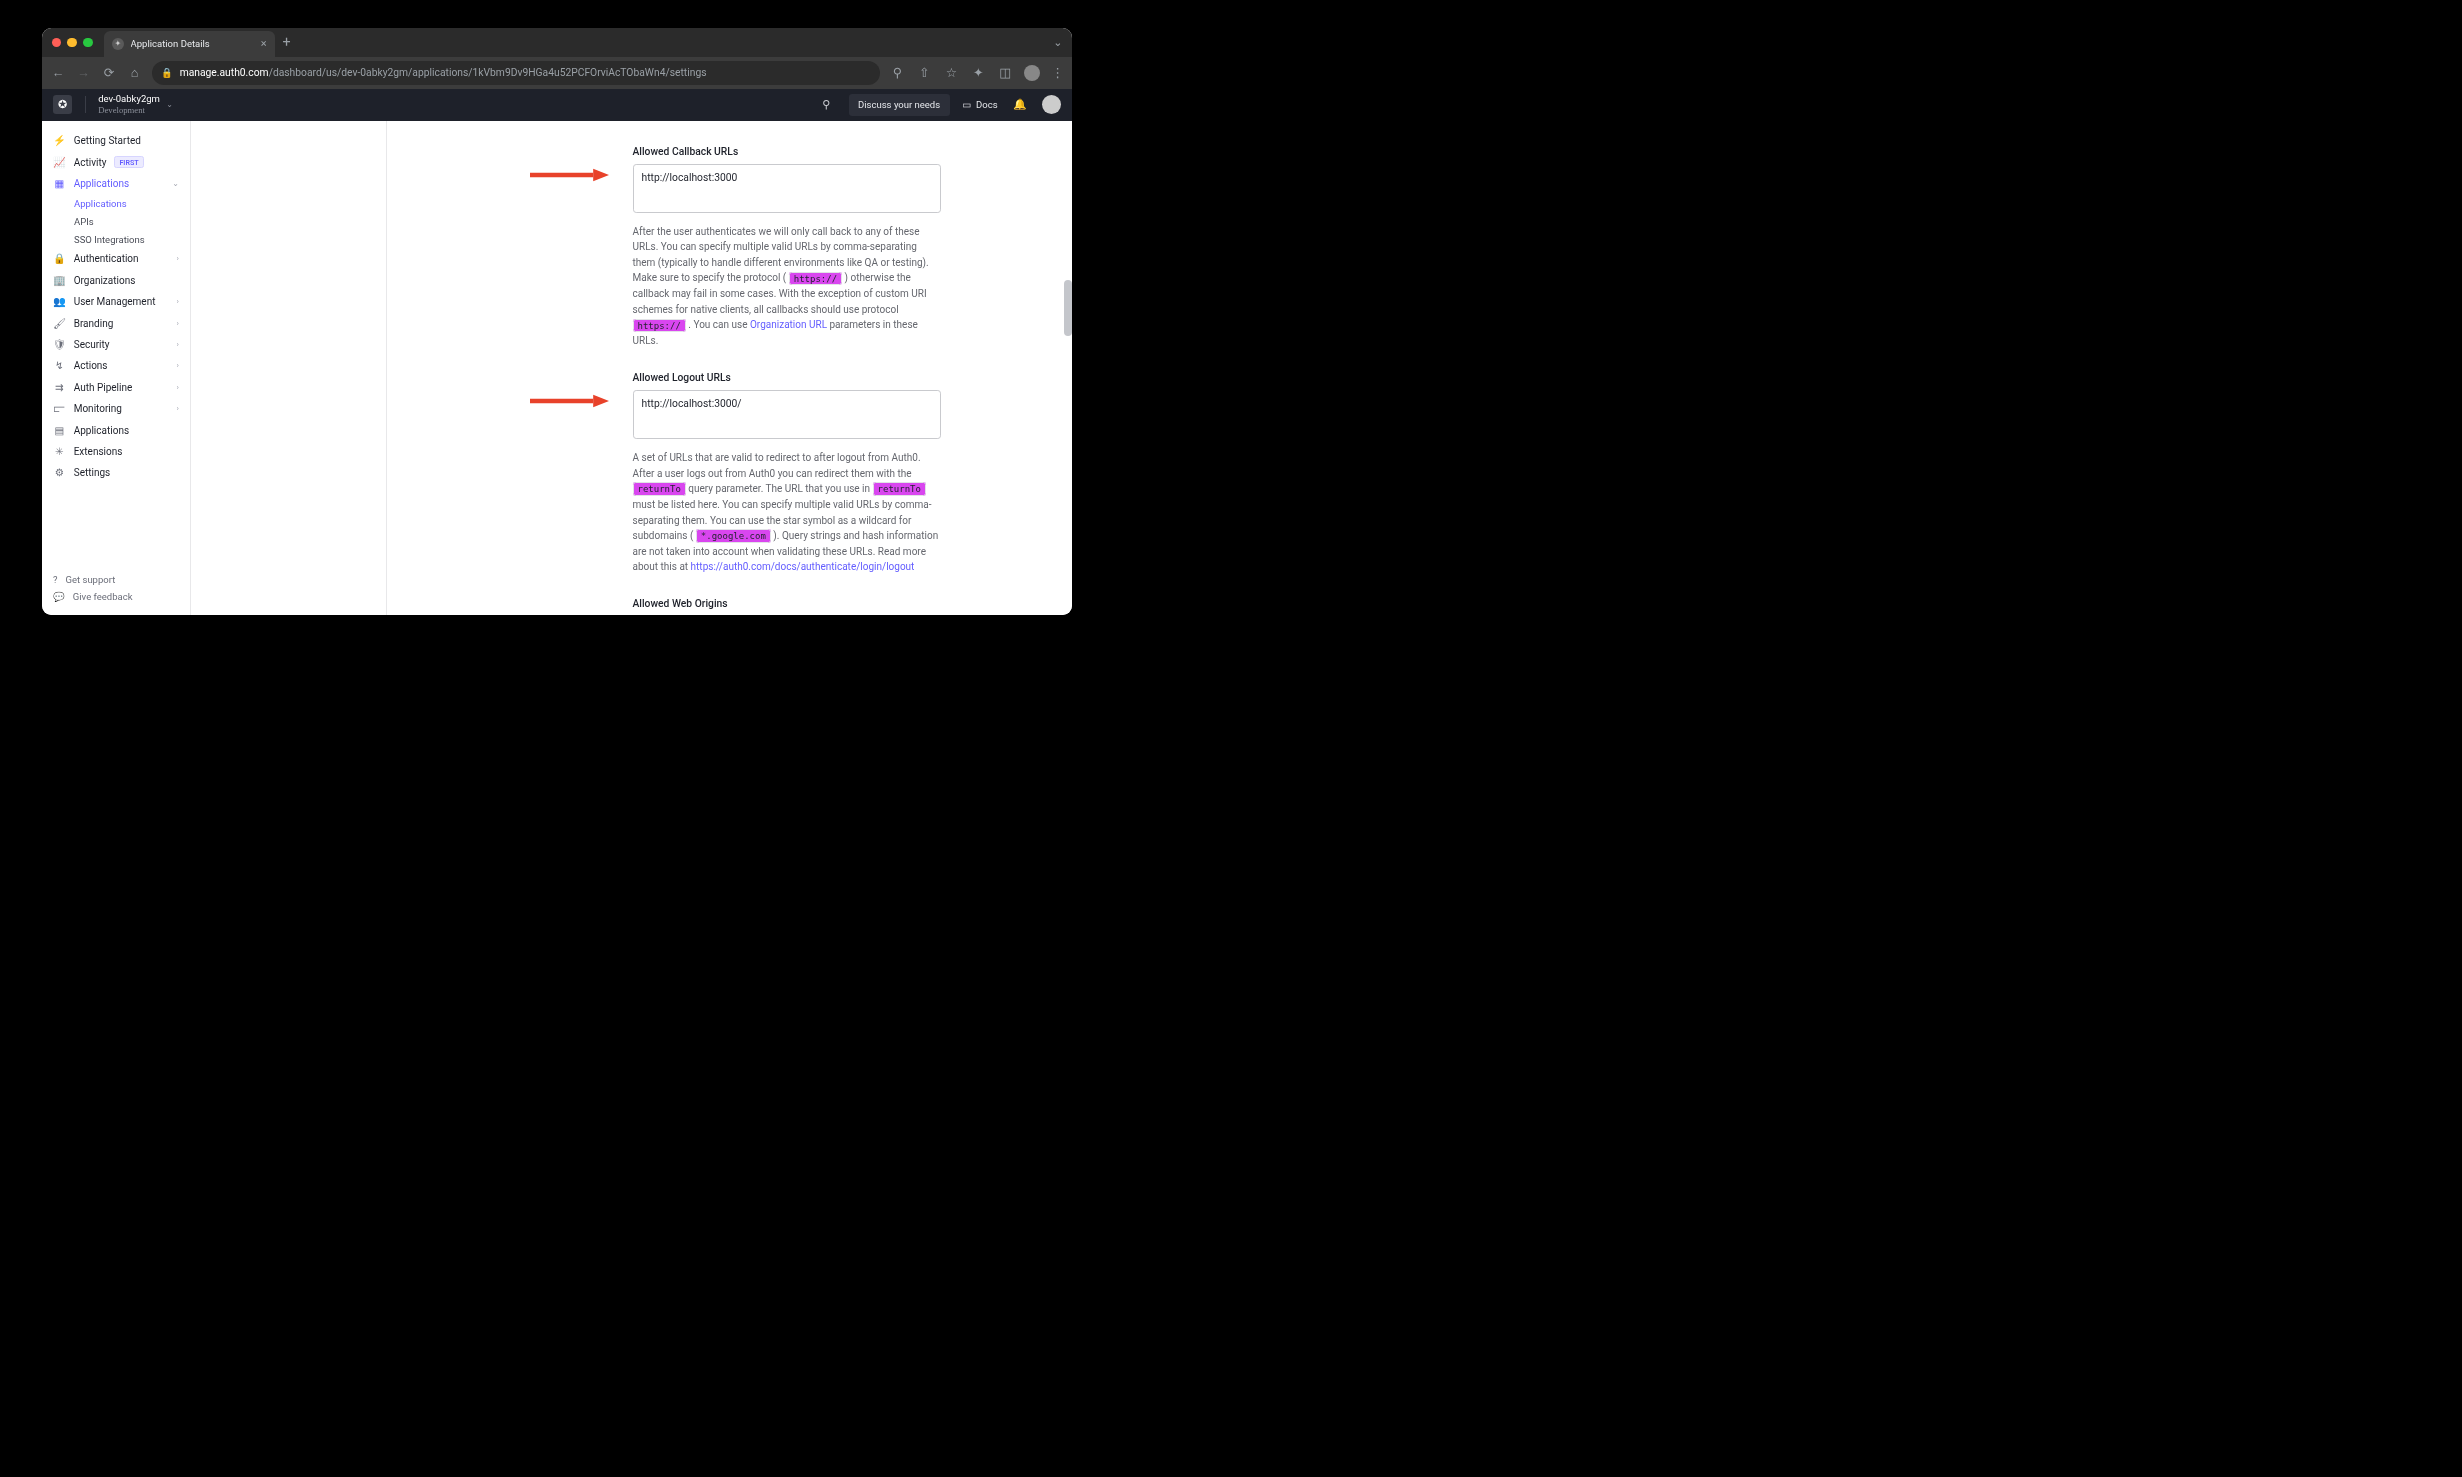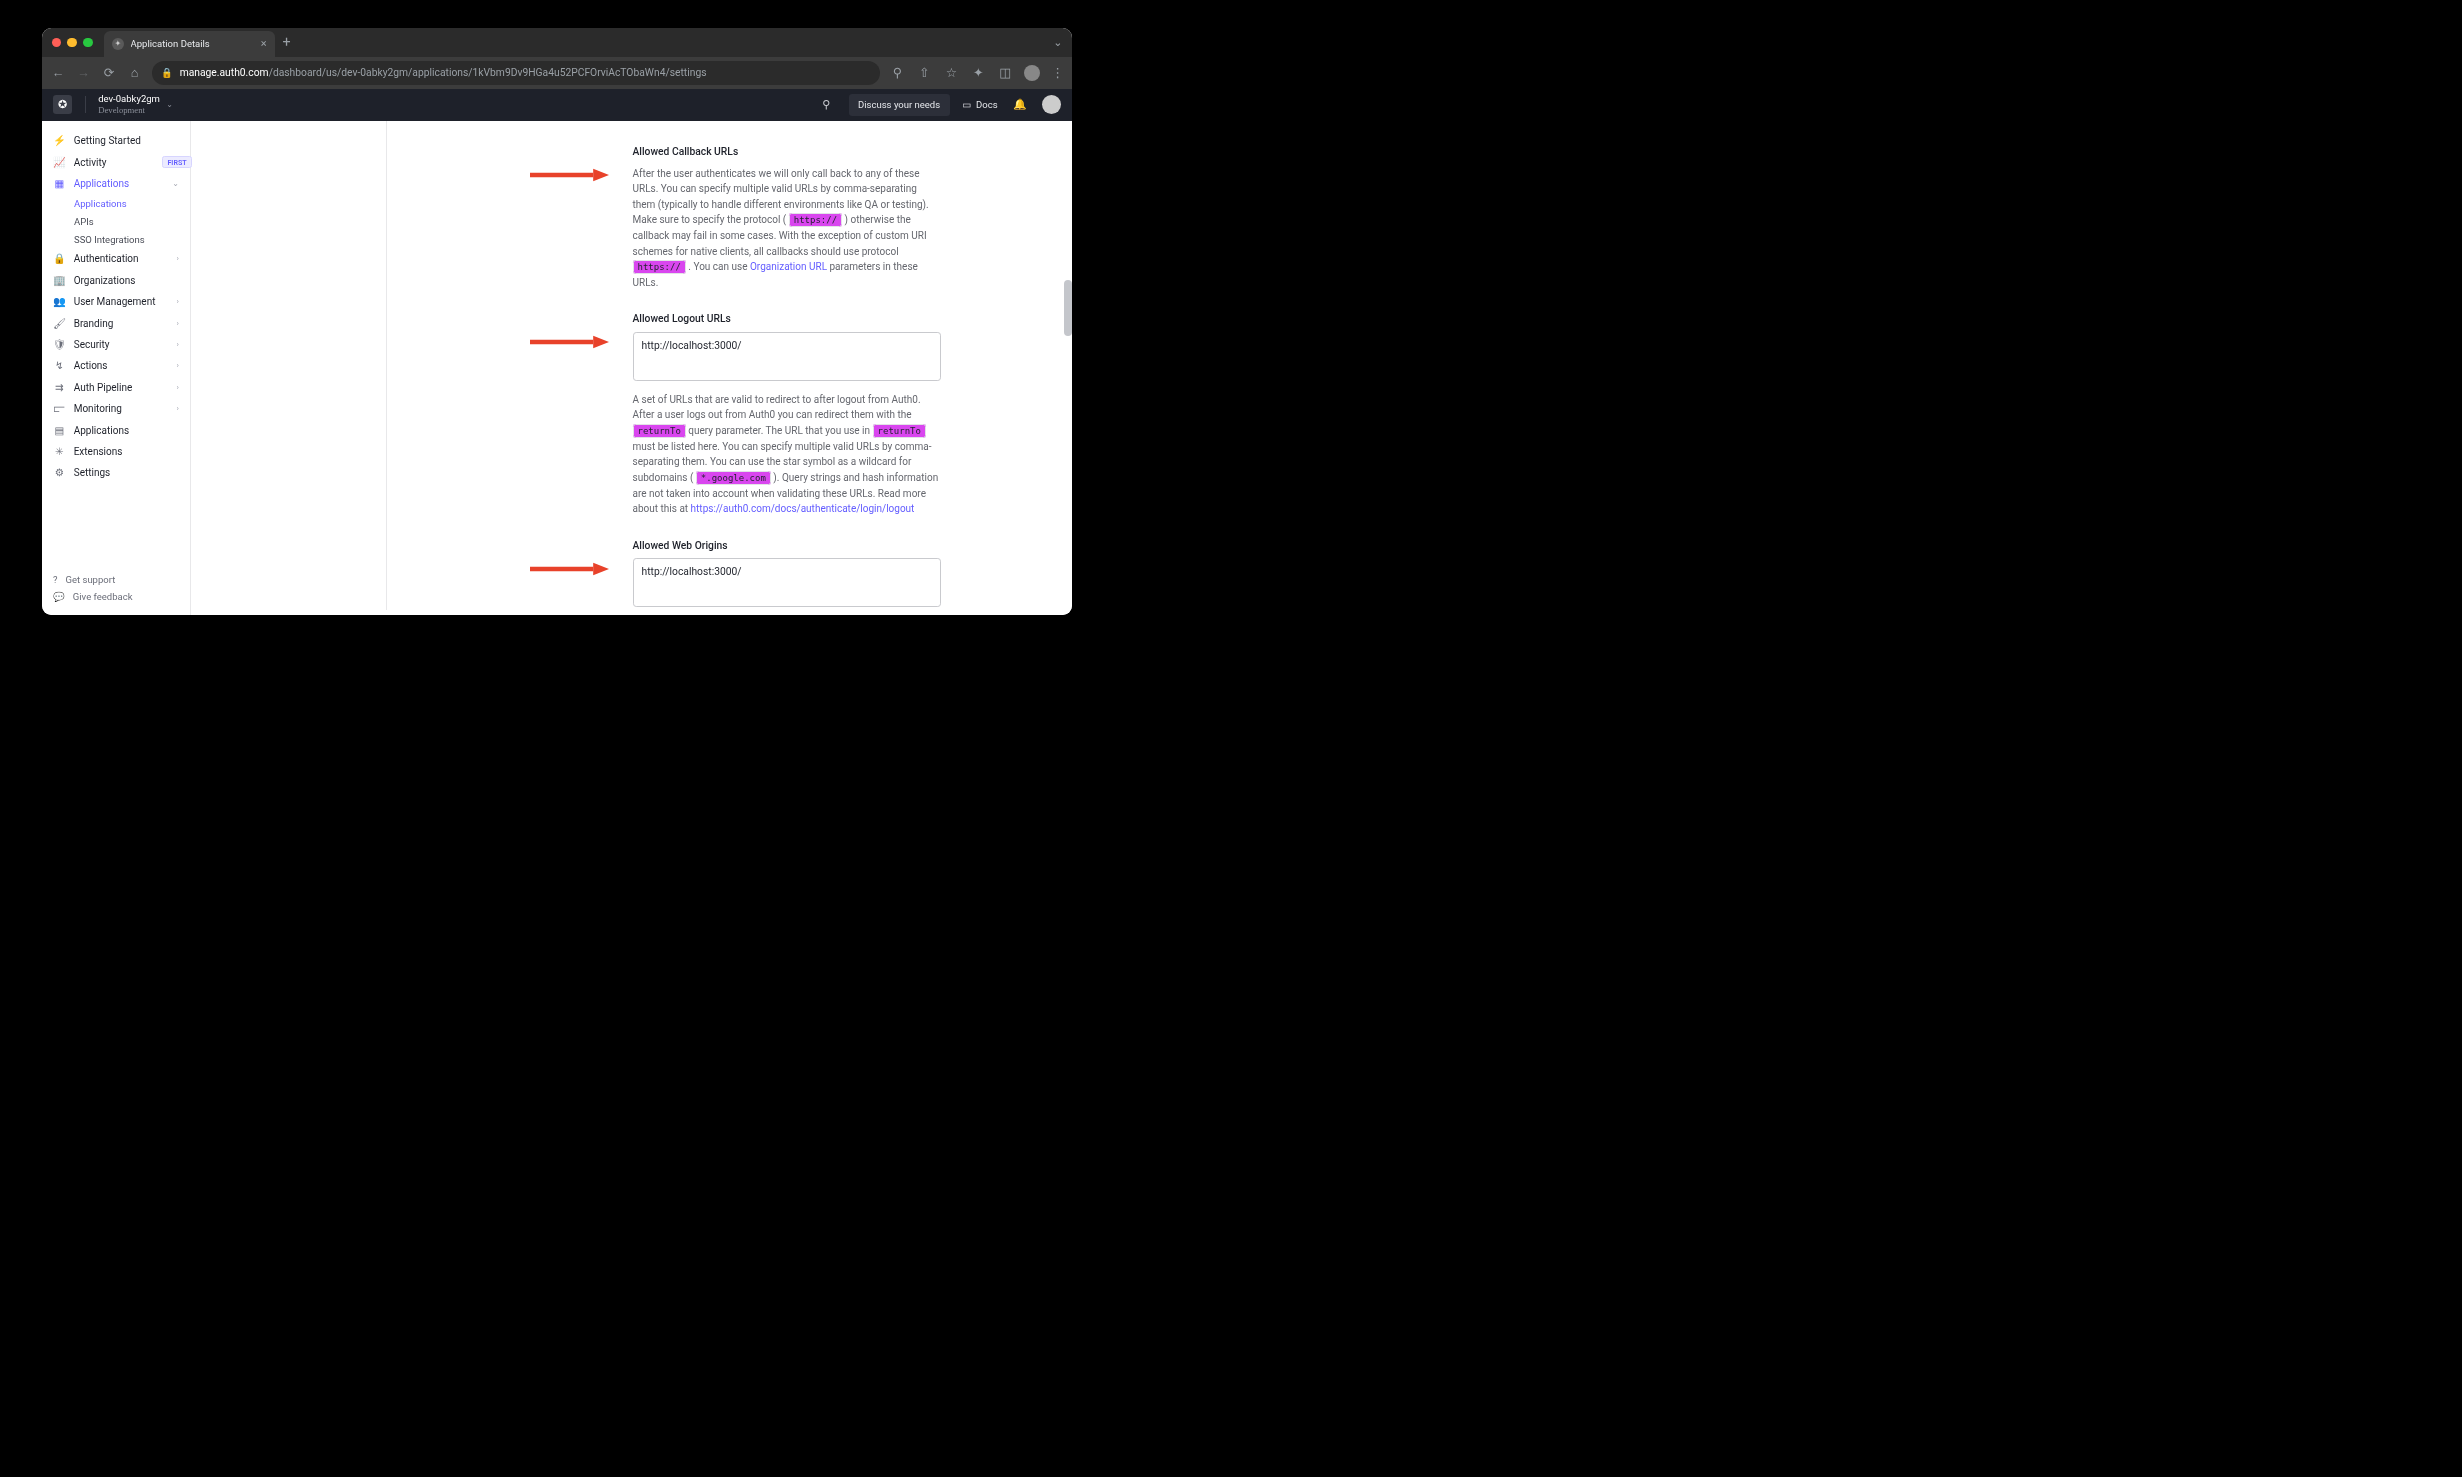--- a/index.html
+++ b/index.html
@@ -156,21 +156,20 @@
   .sb-item.active { color:#635dff; }
   .sb-item.active .sb-ico { color:#635dff; }
   .sb-badge {
     font-size: 7.1px;
     background:#ecebff;
     color:#635dff;
     border:0.8px solid #d7d5ff;
     padding:0.8px 4px;
     border-radius:2.4px;
     font-weight:600;
-    margin-left:48px;
   }
   .sb-caret { margin-left:auto; color:#a5a8b2; font-size:8px; }
   .sb-sub { padding-left:32px; height:18px; display:flex; align-items:center; font-size:9.5px; color:#4a4d57; cursor:pointer;}
   .sb-sub.active { color:#635dff; }
   .sidebar-footer { border-top:0; padding:6.3px 0 9.5px; }
   .sbf-item { height:17.5px; display:flex; align-items:center; padding:0 11px; font-size:9.5px; color:#6b6e79; gap:8px;}
 
   .content-wrap {
     flex:1;
     overflow:hidden;
@@ -399,20 +398,21 @@
           <div class="inner-panel">
 
             <div class="field-block">
               <div class="arrow-annot">
                 <svg viewBox="0 0 100 20">
                     <line x1="0" y1="10" x2="80" y2="10" stroke="#e8422a" stroke-width="6"></line>
                     <polygon points="80,2 100,10 80,18" fill="#e8422a"></polygon>
                   </svg>
               </div>
               <div class="field-label">Allowed Callback URLs</div>
+              <textarea class="textarea-box" style="">http://localhost:3000</textarea>
               <div class="help-text">
                 <span>After the user authenticates we will only call back to any of these URLs. You can specify multiple valid URLs by comma-separating them (typically to handle different environments like QA or testing). Make sure to specify the protocol ( </span><code>https://</code><span> ) otherwise the callback may fail in some cases. With the exception of custom URI schemes for native clients, all callbacks should use protocol </span><code>https://</code><span> . You can use </span><a href="#">Organization URL</a><span> parameters in these URLs.</span>
               </div>
             </div>
 
             <div class="field-block">
               <div class="arrow-annot">
                 <svg viewBox="0 0 100 20">
                     <line x1="0" y1="10" x2="80" y2="10" stroke="#e8422a" stroke-width="6"></line>
                     <polygon points="80,2 100,10 80,18" fill="#e8422a"></polygon>

